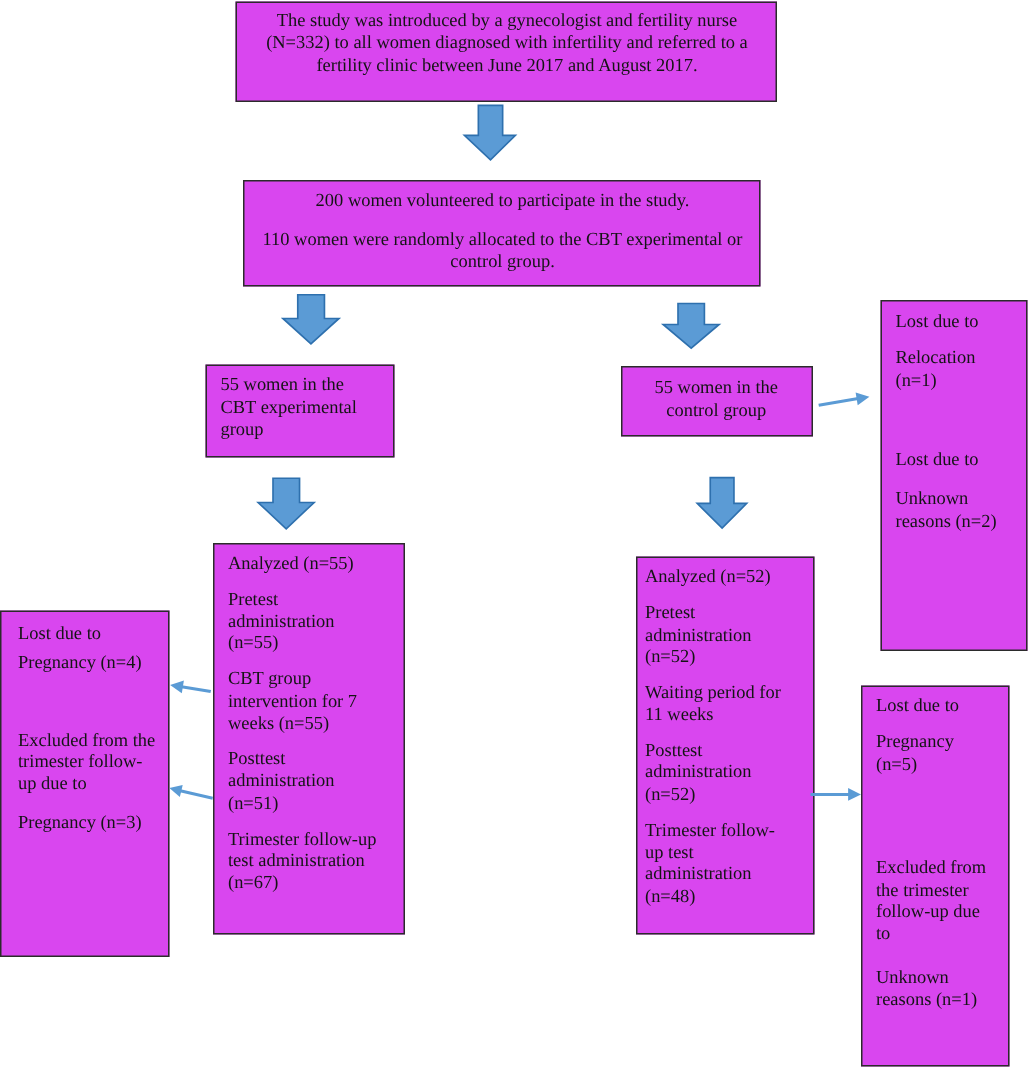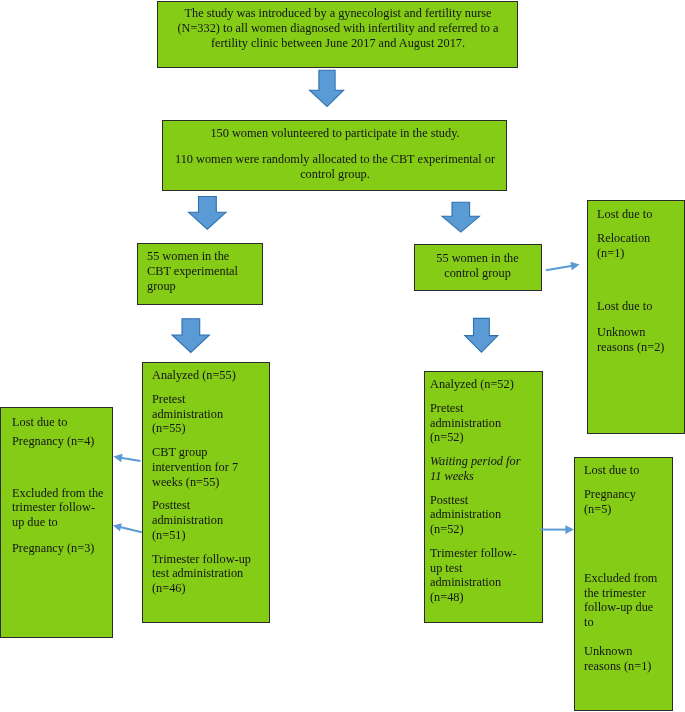--- a/index.html
+++ b/index.html
@@ -1,42 +1,42 @@
 <!DOCTYPE html>
 <html><head>
 <meta charset="utf-8">
 <title>Participant flow diagram</title>
 <style>
   html,body{margin:0;padding:0;background:#ffffff;}
   body{width:685px;height:712px;position:relative;overflow:hidden;
        font-family:"Liberation Serif", serif; color:#141414;}
   .stage{position:absolute;left:0;top:0;width:685px;height:712px;background:#ffffff;}
-  .box{position:absolute;border:1.4px solid #2b2b2b;background:#84cc16;box-sizing:border-box;}
+  .box{position:absolute;border:1.4px solid #2b2b2b;background:#d946ef;box-sizing:border-box;}
   .inner{position:absolute;left:0;top:0;}
   .p{margin:0;font-size:12.3px;line-height:14.75px;white-space:pre-wrap;}
   .ctr .p{text-align:center;}
-  .it{font-style:italic;}
+  .it{}
   svg.arrows{position:absolute;left:0;top:0;width:685px;height:712px;pointer-events:none;}
 </style>
 </head>
 <body>
 
 <div class="stage">
 
   <div class="box ctr" style="left:157px;top:1px;width:361px;height:67px;">
     <div class="inner" style="left:1px;top:4px;width:358px;">
       <p class="p">The study was introduced by a gynecologist and fertility nurse
 (N=332) to all women diagnosed with infertility and referred to a
 fertility clinic between June 2017 and August 2017.</p>
     </div>
   </div>
 
   <div class="box ctr" style="left:162px;top:120px;width:345px;height:71px;">
     <div class="inner" style="left:1px;top:5px;width:342px;">
-      <p class="p">150 women volunteered to participate in the study.</p>
+      <p class="p">200 women volunteered to participate in the study.</p>
       <p class="p" style="margin-top:11px;">110 women were randomly allocated to the CBT experimental or
 control group.</p>
     </div>
   </div>
 
   <div class="box" style="left:137px;top:243px;width:126px;height:62px;">
     <div class="inner" style="left:9px;top:5px;width:115px;">
       <p class="p">55 women in the
 CBT experimental
 group</p>
@@ -57,21 +57,21 @@
 administration
 (n=55)</p>
       <p class="p" style="margin-top:9px;">CBT group
 intervention for 7
 weeks (n=55)</p>
       <p class="p" style="margin-top:9px;">Posttest
 administration
 (n=51)</p>
       <p class="p" style="margin-top:9px;">Trimester follow-up
 test administration
-(n=46)</p>
+(n=67)</p>
     </div>
   </div>
 
   <div class="box" style="left:424px;top:371px;width:119px;height:252px;">
     <div class="inner" style="left:5px;top:5px;width:107px;">
       <p class="p">Analyzed (n=52)</p>
       <p class="p" style="margin-top:9px;">Pretest
 administration
 (n=52)</p>
       <p class="p it" style="margin-top:9px;">Waiting period for

